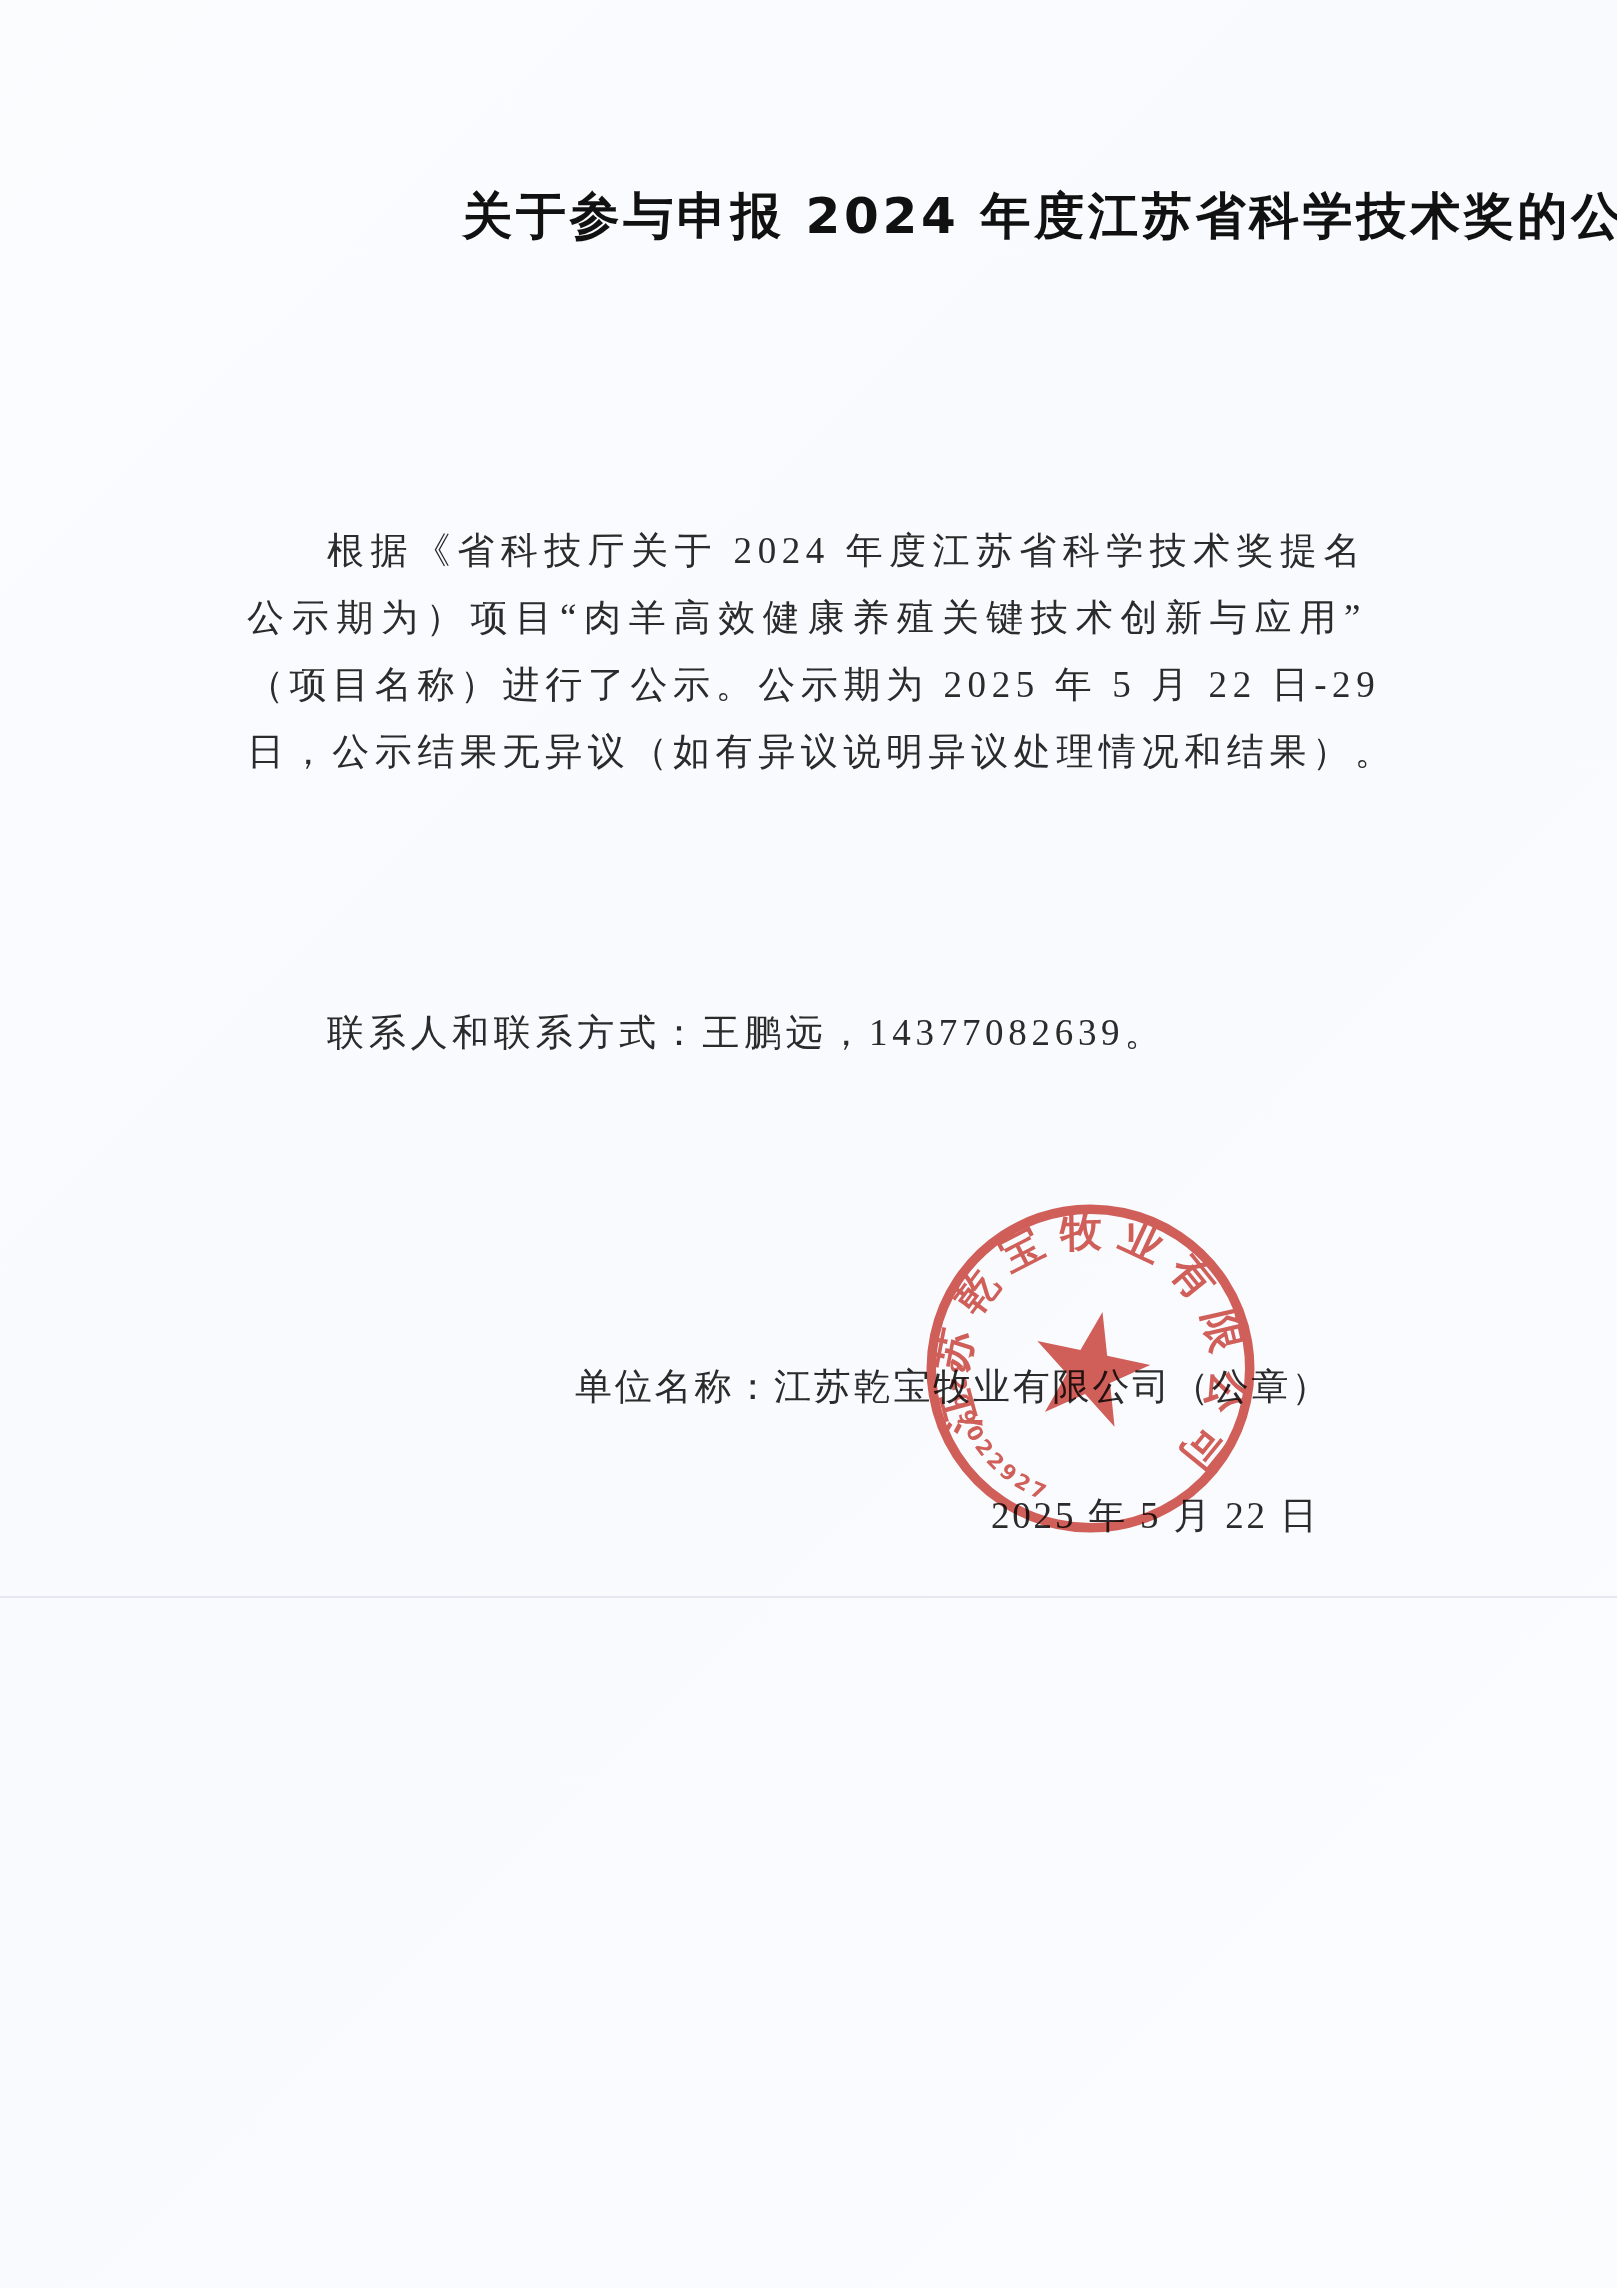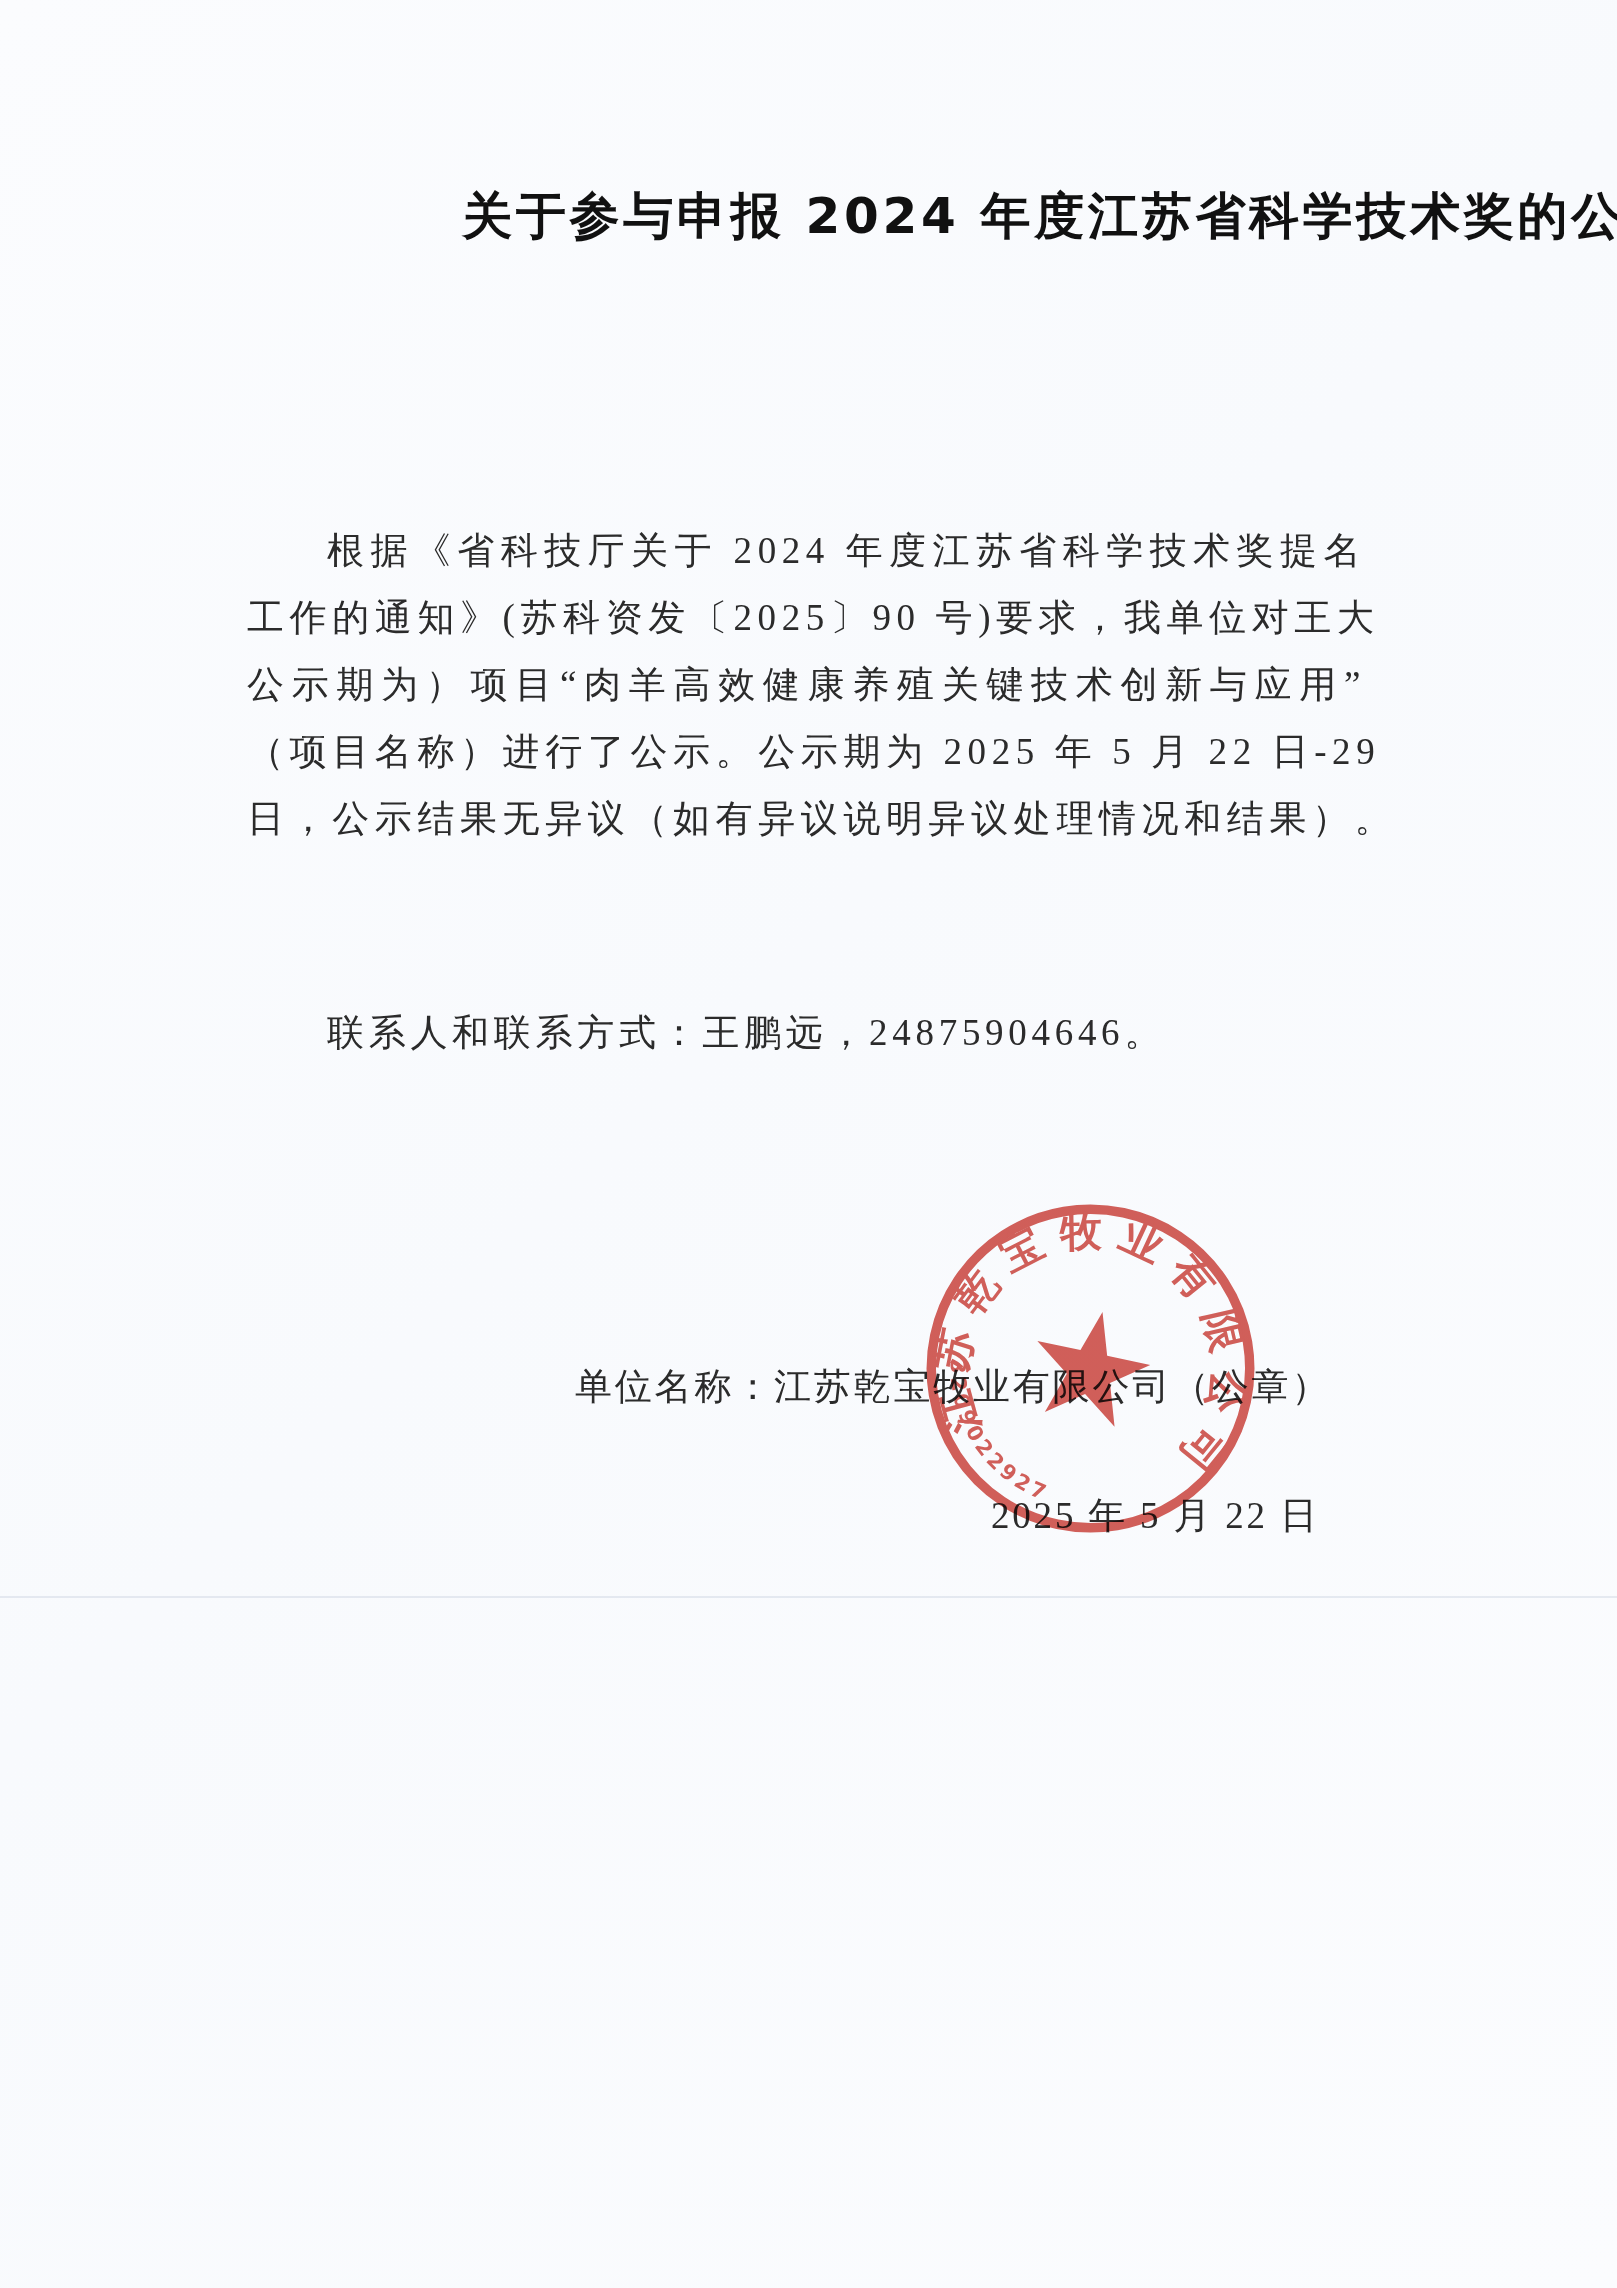--- a/index.html
+++ b/index.html
@@ -120,27 +120,26 @@
 <body>
 
 <div class="page">
 
   <h1 class="title">
     <span class="title-line">关于参与申报 2024 年度江苏省科学技术奖的公</span>
   </h1>
 
   <div class="body-block">
     <div class="body-line indent">根据《省科技厅关于 2024 年度江苏省科学技术奖提名</div>
-    <div class="body-line">工作的通知》(苏科资发〔2025〕90 号)要求，我单位对王大</div>
     <div class="body-line">公示期为）项目“肉羊高效健康养殖关键技术创新与应用”</div>
     <div class="body-line">（项目名称）进行了公示。公示期为 2025 年 5 月 22 日-29</div>
     <div class="body-line">日，公示结果无异议（如有异议说明异议处理情况和结果）。</div>
   </div>
 
-  <div class="contact-line">联系人和联系方式：王鹏远，24875904646。</div>
+  <div class="contact-line">联系人和联系方式：王鹏远，14377082639。</div>
 
 
   <div class="signature-line">单位名称：江苏乾宝牧业有限公司（公章）</div>
 
   <div class="date-line">2025 年 5 月 22 日</div>
 
   <svg class="seal" viewBox="0 0 364 364" xmlns="http://www.w3.org/2000/svg">
     <defs>
       <path id="arcTop" d="M 90,274 A 130,130 0 1 1 274,274" fill="none"></path>
       <path id="arcBottom" d="M 35,195 A 148,148 0 0 0 169,329" fill="none"></path>

